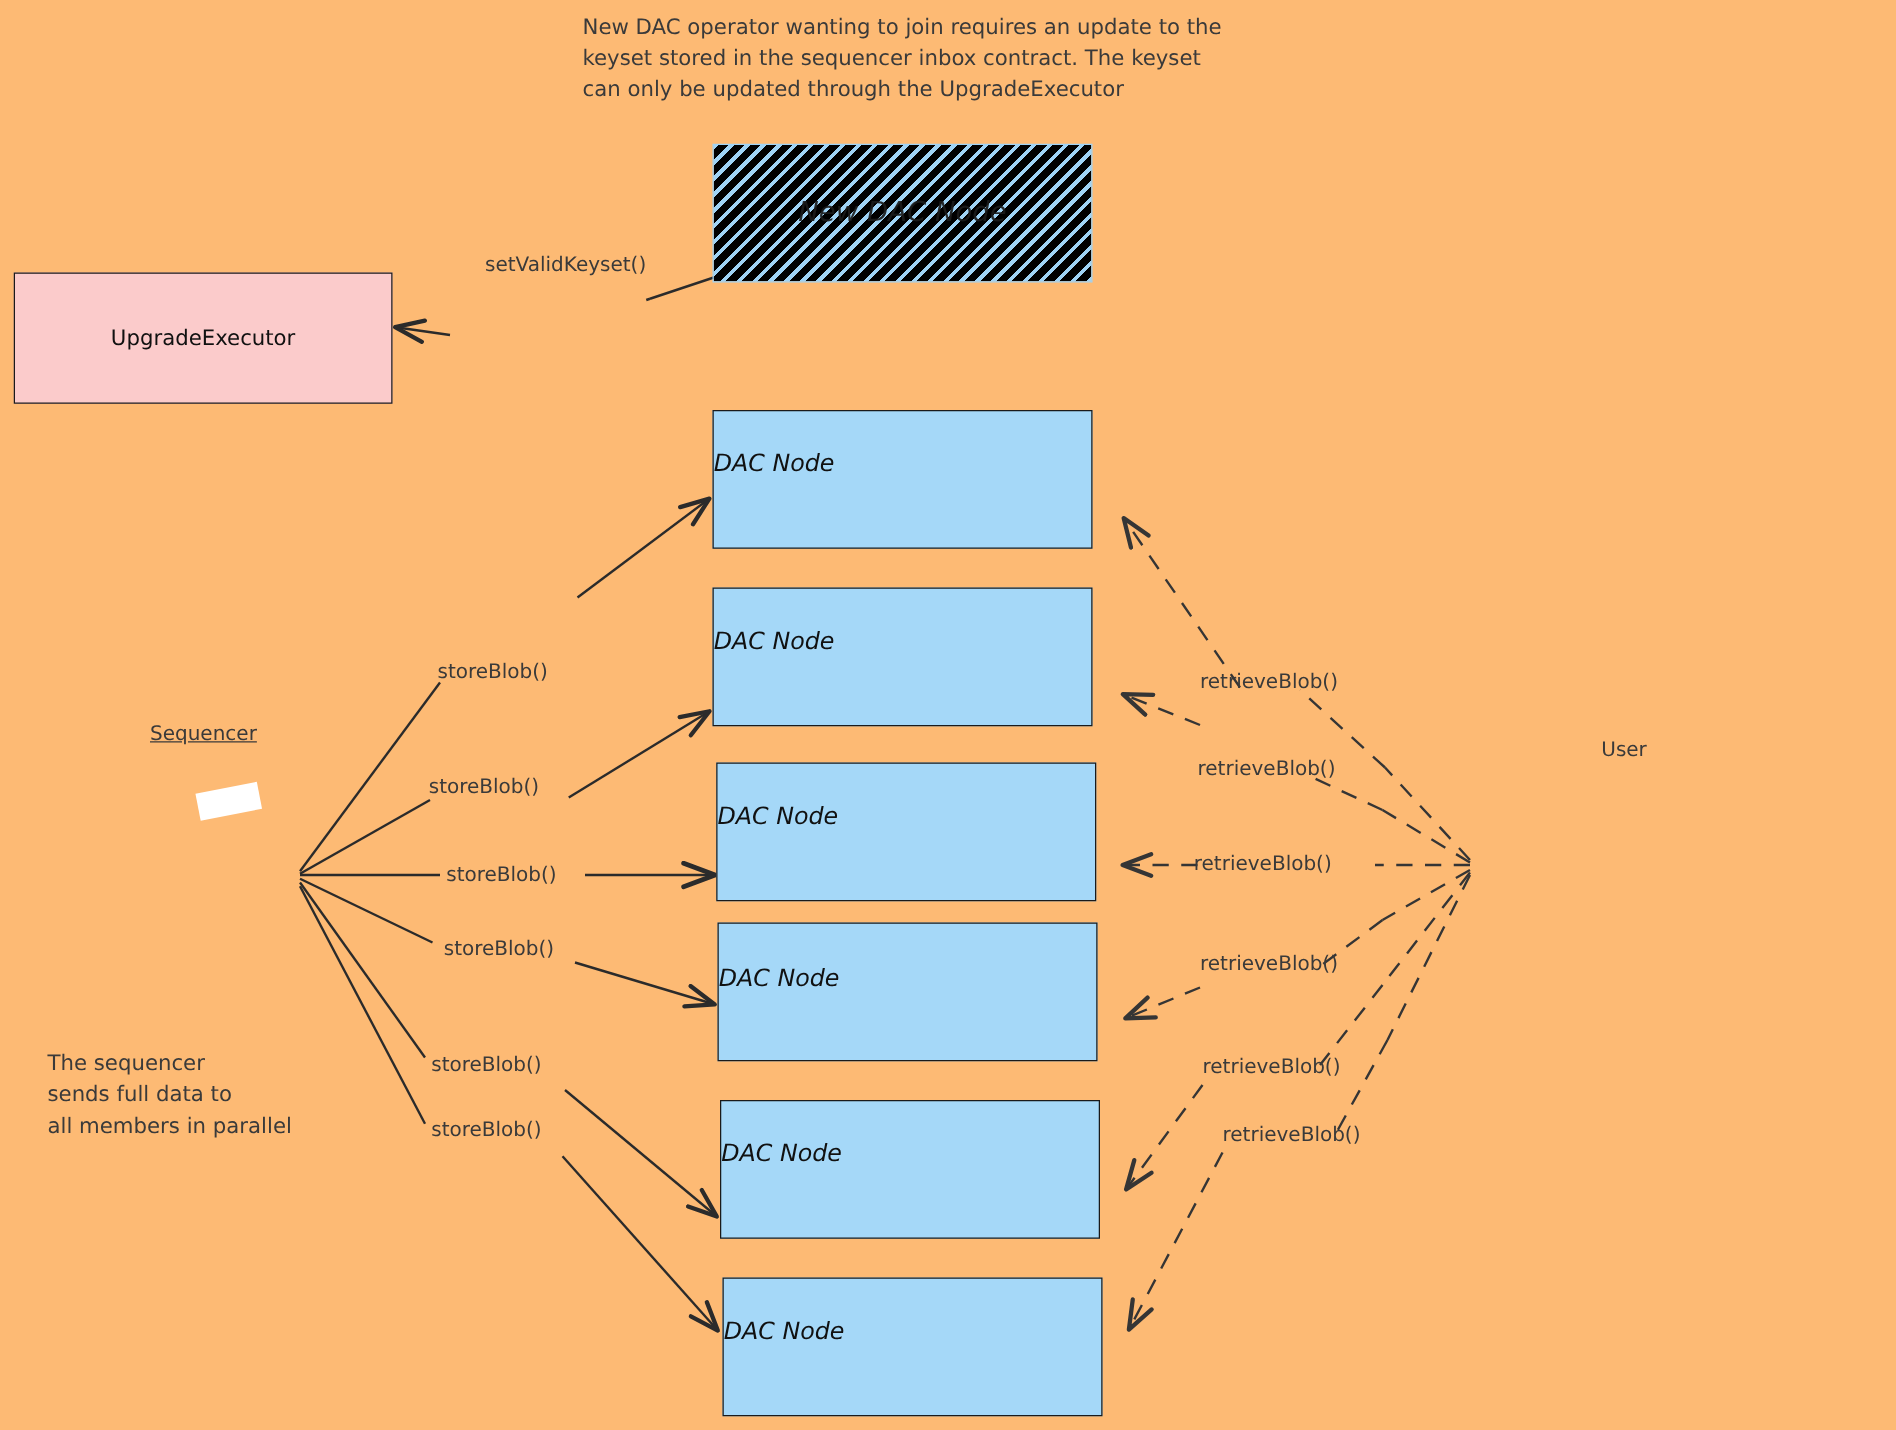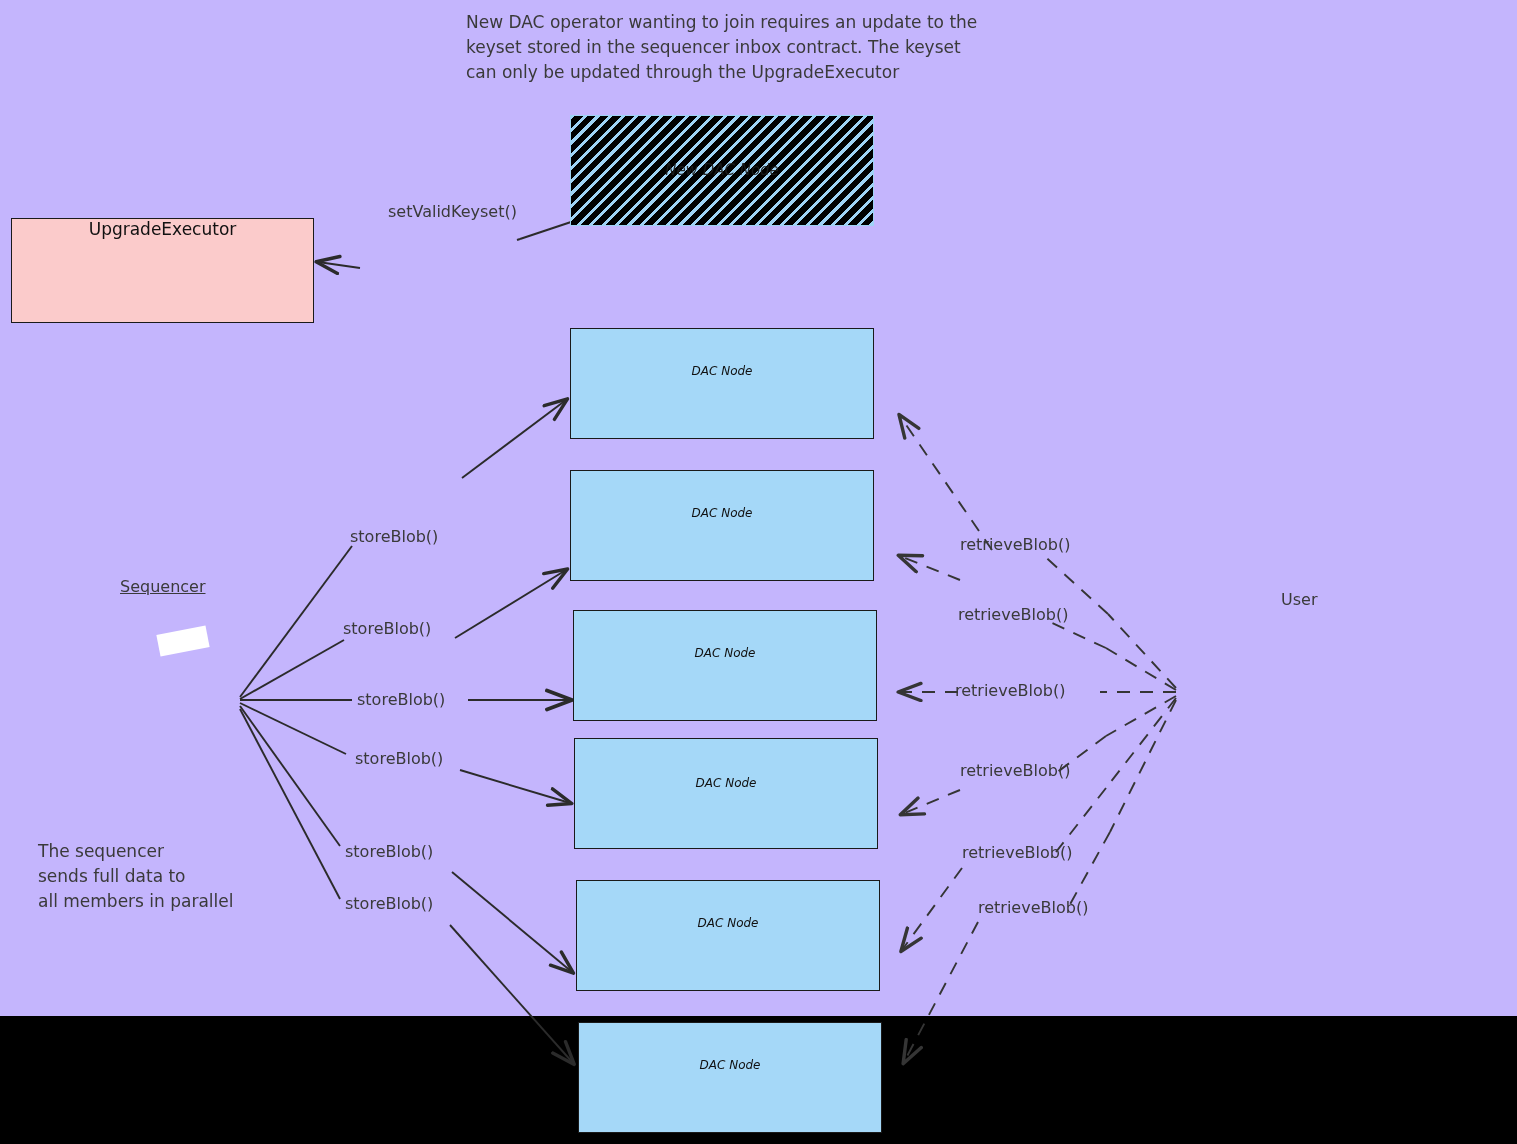--- a/index.html
+++ b/index.html
@@ -1,28 +1,28 @@
 <!DOCTYPE html>
 <html><head>
 <meta charset="utf-8">
 <style>
   html,body{margin:0;padding:0;background:#000;}
   body{width:1517px;height:1144px;position:relative;overflow:hidden;
        font-family:"DejaVu Sans","Liberation Sans",sans-serif;}
-  #stage{position:absolute;left:0;top:0;width:1517px;height:1016px;background:#c4b5fd;}
+  #stage{position:absolute;left:0;top:0;width:1517px;height:1144px;background:#fdba74;}
   svg.layer{position:absolute;left:0;top:0;width:1517px;height:1144px;overflow:visible;}
   .node-box{position:absolute;background:#a5d8f8;border:1.5px solid #1a1a1a;box-sizing:border-box;}
-  .node-label{position:absolute;left:0;right:0;text-align:center;color:#111;
-              font-size:12px;line-height:25px;font-style:italic;font-family:"DejaVu Sans","Liberation Sans",sans-serif;}
+  .node-label{position:absolute;left:0;right:0;color:#111;
+              font-size:19px;line-height:25px;font-style:italic;font-family:"DejaVu Sans","Liberation Sans",sans-serif;}
   .exec-box{position:absolute;background:#fbcbcb;border:1.5px solid #1a1a1a;box-sizing:border-box;
-            display:flex;align-items:flex-start;justify-content:center;color:#111;font-size:17px;}
+            display:flex;align-items:center;justify-content:center;color:#111;font-size:17px;}
   .hatch-box{position:absolute;border:1.5px solid #9fd3f5;box-sizing:border-box;
              background:repeating-linear-gradient(-45deg,#9fd3f5 0px,#9fd3f5 3px,#000 3px,#000 9px);
              display:flex;align-items:center;justify-content:center;}
-  .hatch-label{color:#1c1c1c;font-size:15px;line-height:25px;text-align:center;font-style:italic;opacity:.92;}
+  .hatch-label{color:#1c1c1c;font-size:22px;line-height:25px;text-align:center;font-style:italic;opacity:.92;}
   .note{position:absolute;color:#3a3a3a;font-size:17px;line-height:25px;white-space:pre-line;}
   .edge-label{position:absolute;color:#3a3a3a;font-size:16px;white-space:nowrap;}
   .actor-label{position:absolute;color:#3a3a3a;font-size:16px;white-space:nowrap;}
   .seq-glyph{position:absolute;background:#fff;transform:rotate(-11deg);}
 </style>
 </head>
 <body>
 
 <div id="stage">
 

